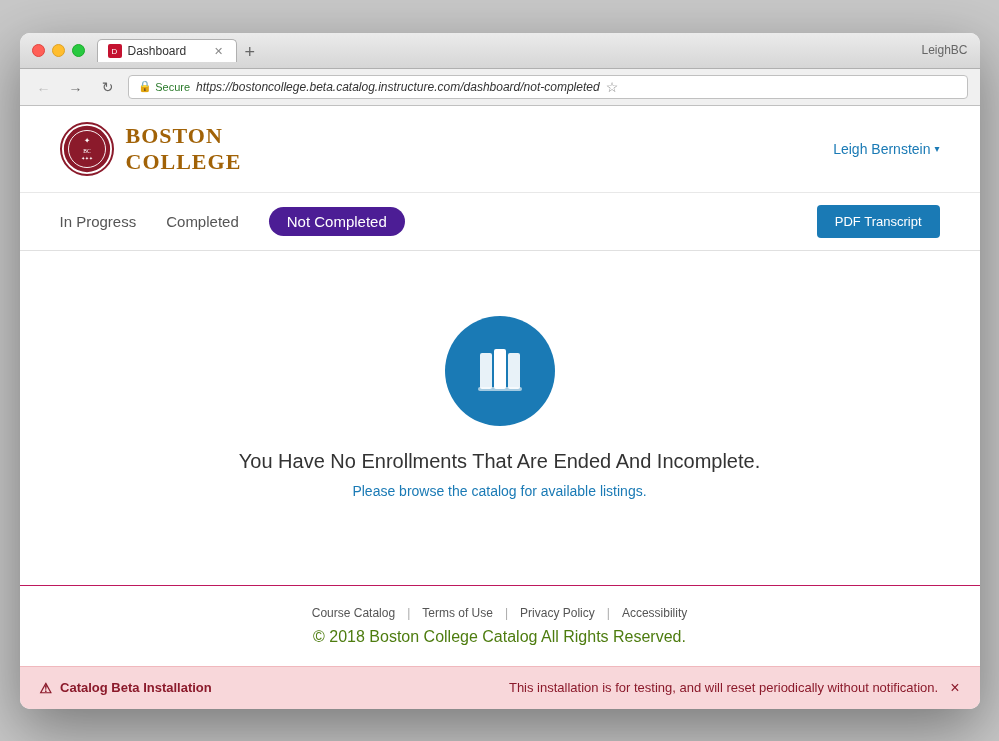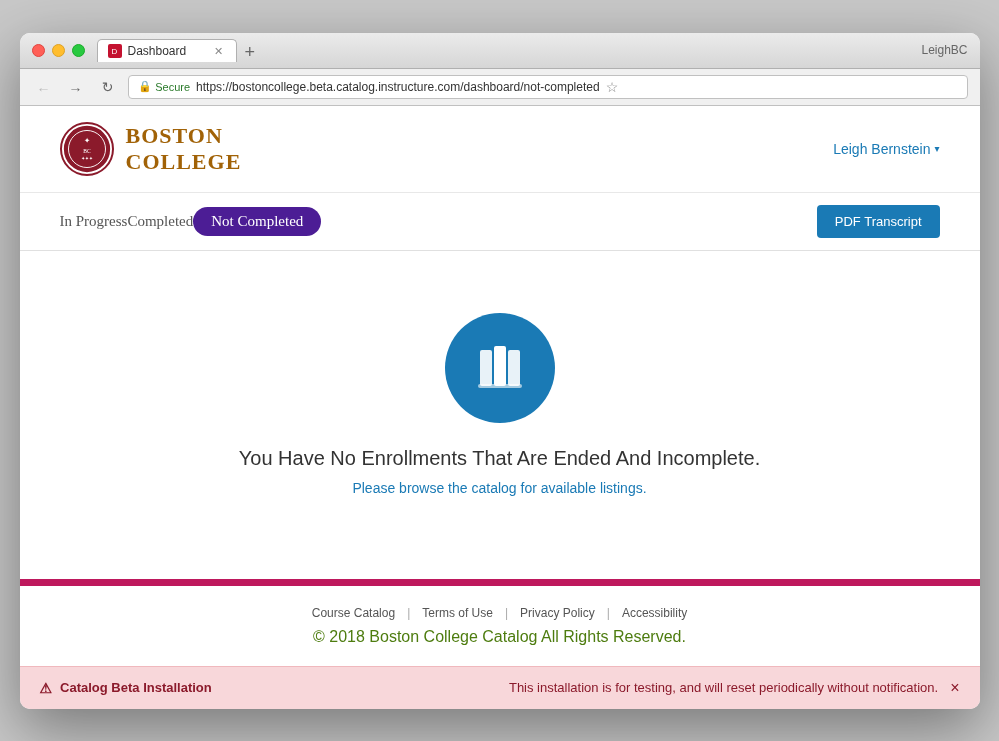--- a/index.html
+++ b/index.html
@@ -139,20 +139,21 @@
     .secure-badge {
       display: flex;
       align-items: center;
       gap: 3px;
       color: #2a7a2a;
       font-size: 11px;
     }
     .url-text {
       color: #333;
       font-size: 12px;
+      font-style: italic;
     }
     .bookmark-btn {
       background: none;
       border: none;
       color: #888;
       cursor: pointer;
       font-size: 14px;
     }
     .user-label {
       font-size: 12px;
@@ -214,22 +215,22 @@
     .nav-tabs {
       padding: 0 40px;
       border-bottom: 1px solid #e0e0e0;
       display: flex;
       align-items: center;
       justify-content: space-between;
     }
     .nav-tabs-left {
       display: flex;
       align-items: center;
+      gap: 30px;
       padding: 14px 0;
-      font-family: Liberation Serif, serif;
     }
     .nav-tab {
       font-size: 15px;
       color: #555;
       cursor: pointer;
       text-decoration: none;
       font-weight: 400;
     }
     .nav-tab.active {
       background: #4c1d95;
@@ -283,21 +284,21 @@
     .empty-subtitle {
       font-size: 14px;
       color: #1a7ab5;
       cursor: pointer;
     }
 
     
     .footer {
       padding: 20px;
       text-align: center;
-      border-top: 7px solid #be185d;
+      border-top: 1px solid #be185d;
     }
     .footer-links {
       display: flex;
       justify-content: center;
       align-items: center;
       gap: 0;
       margin-bottom: 8px;
       font-size: 12px;
     }
     .footer-link {

